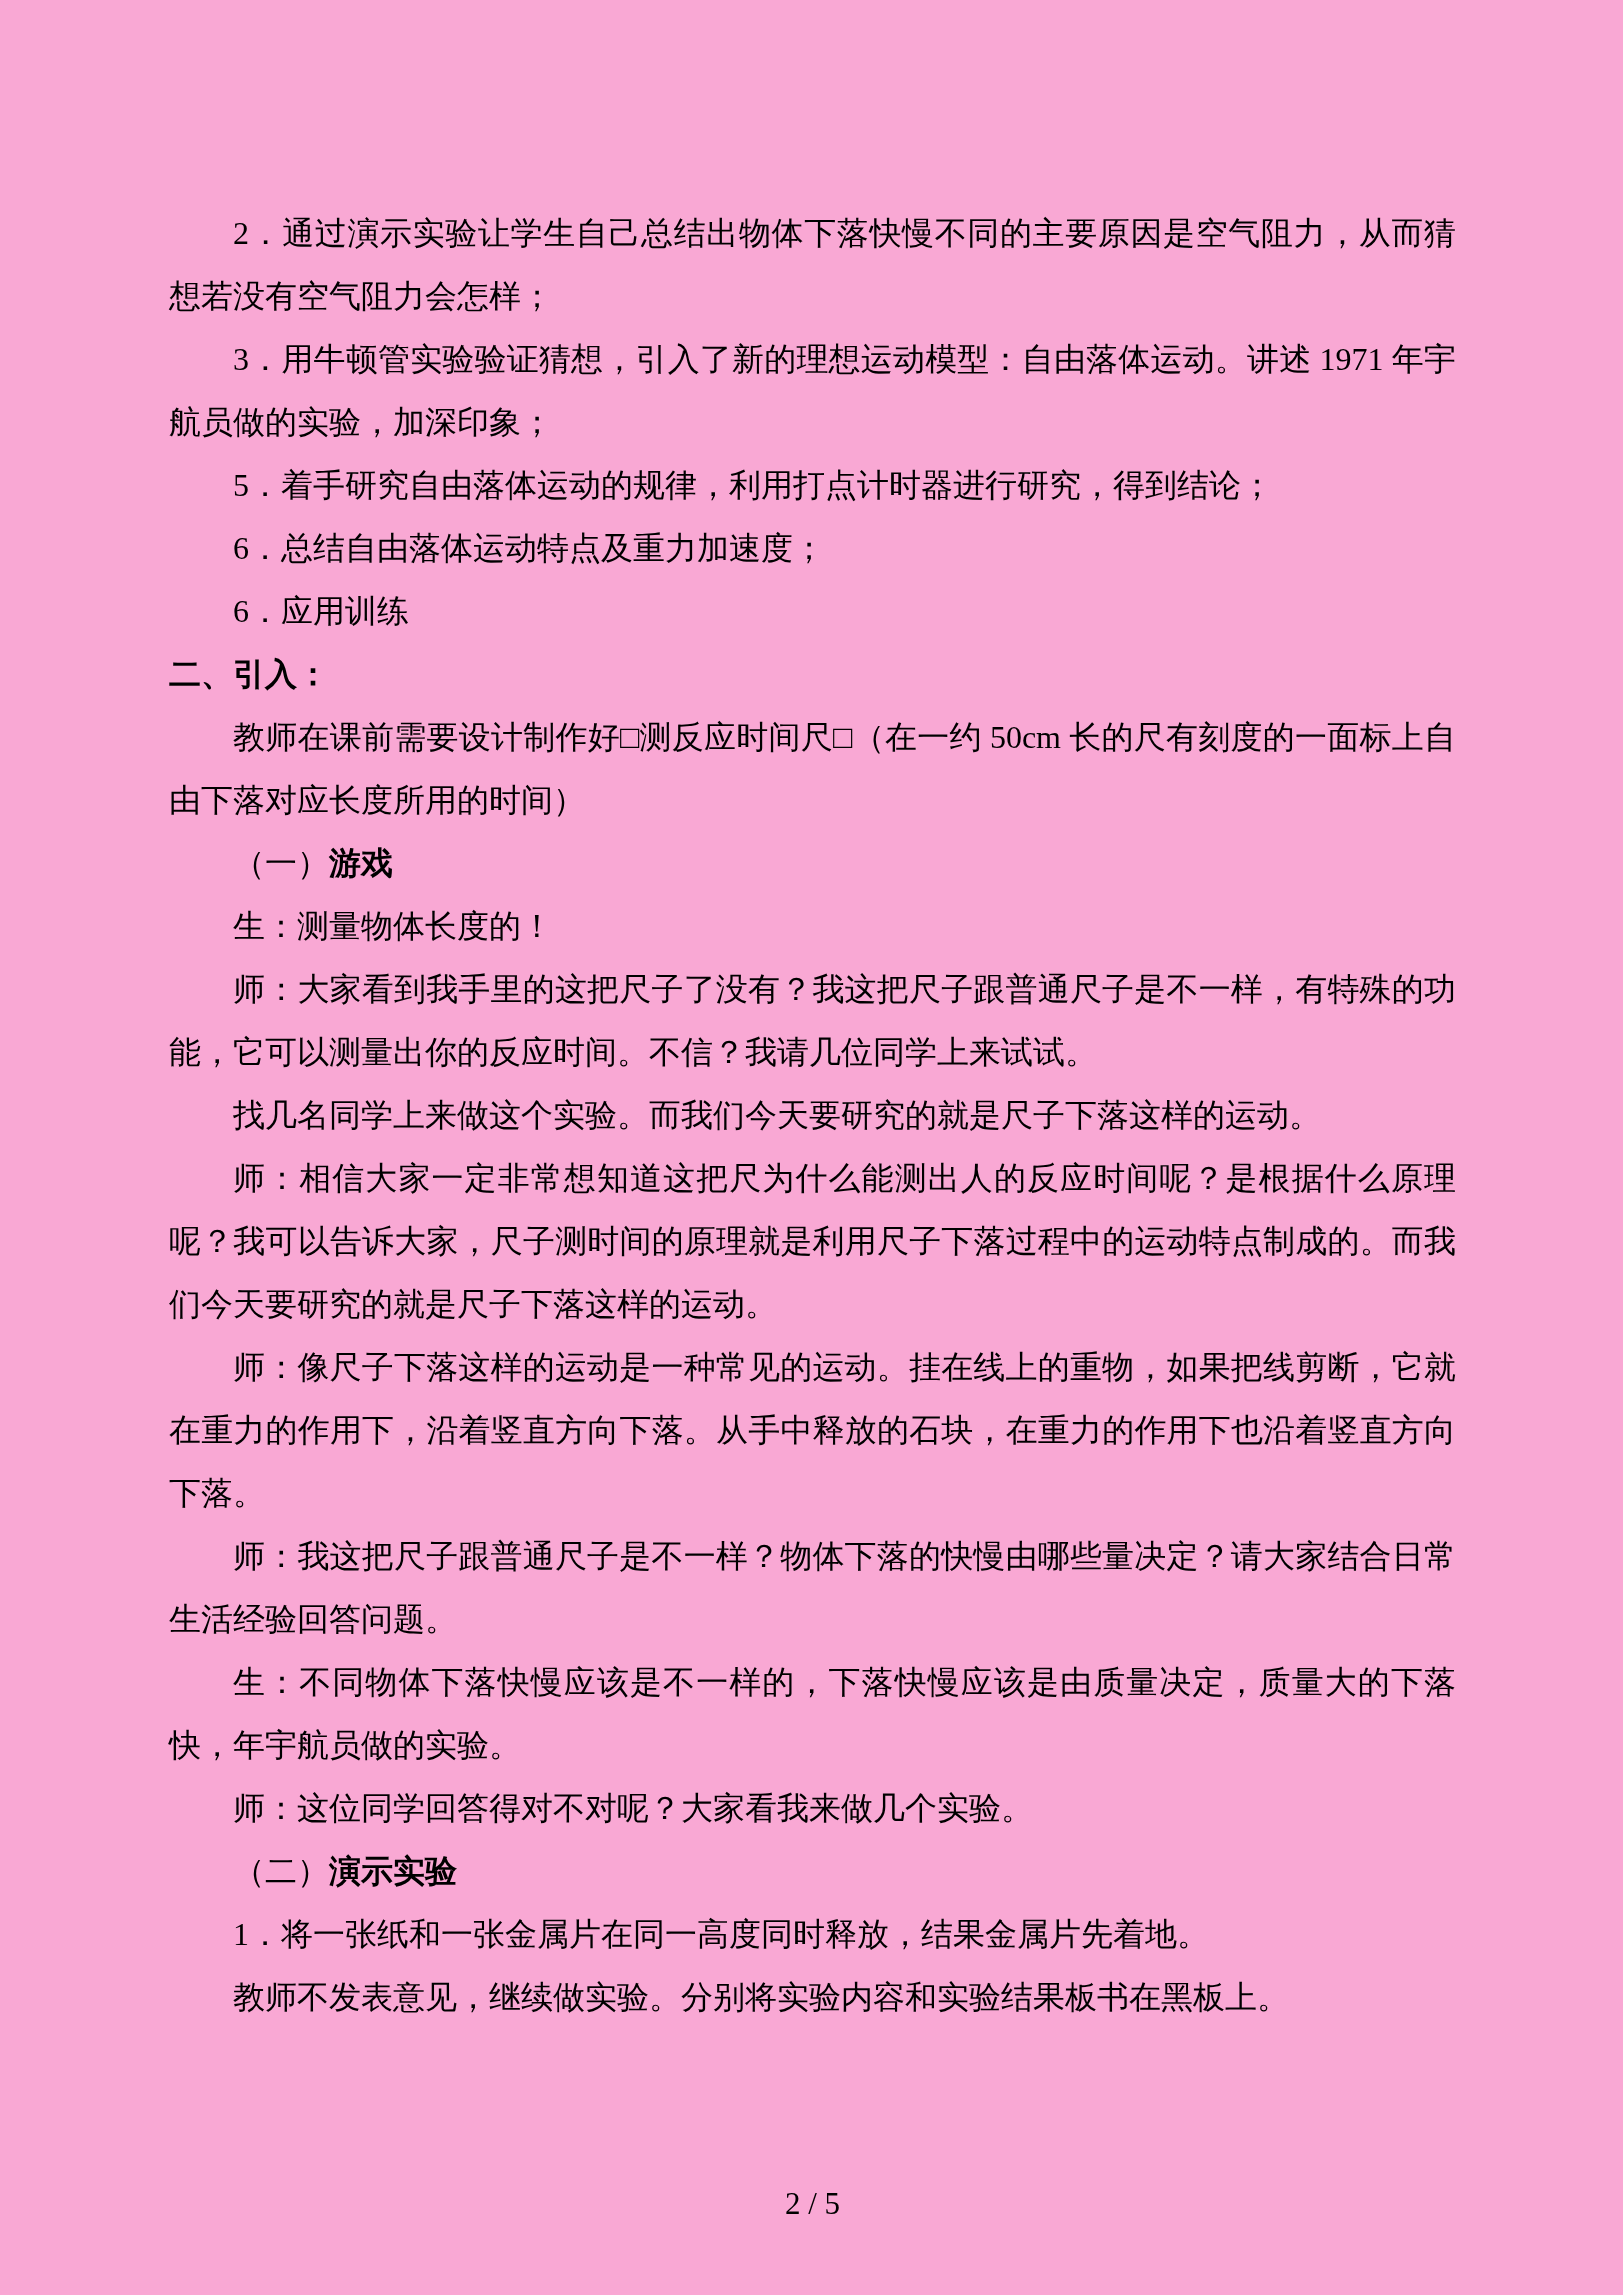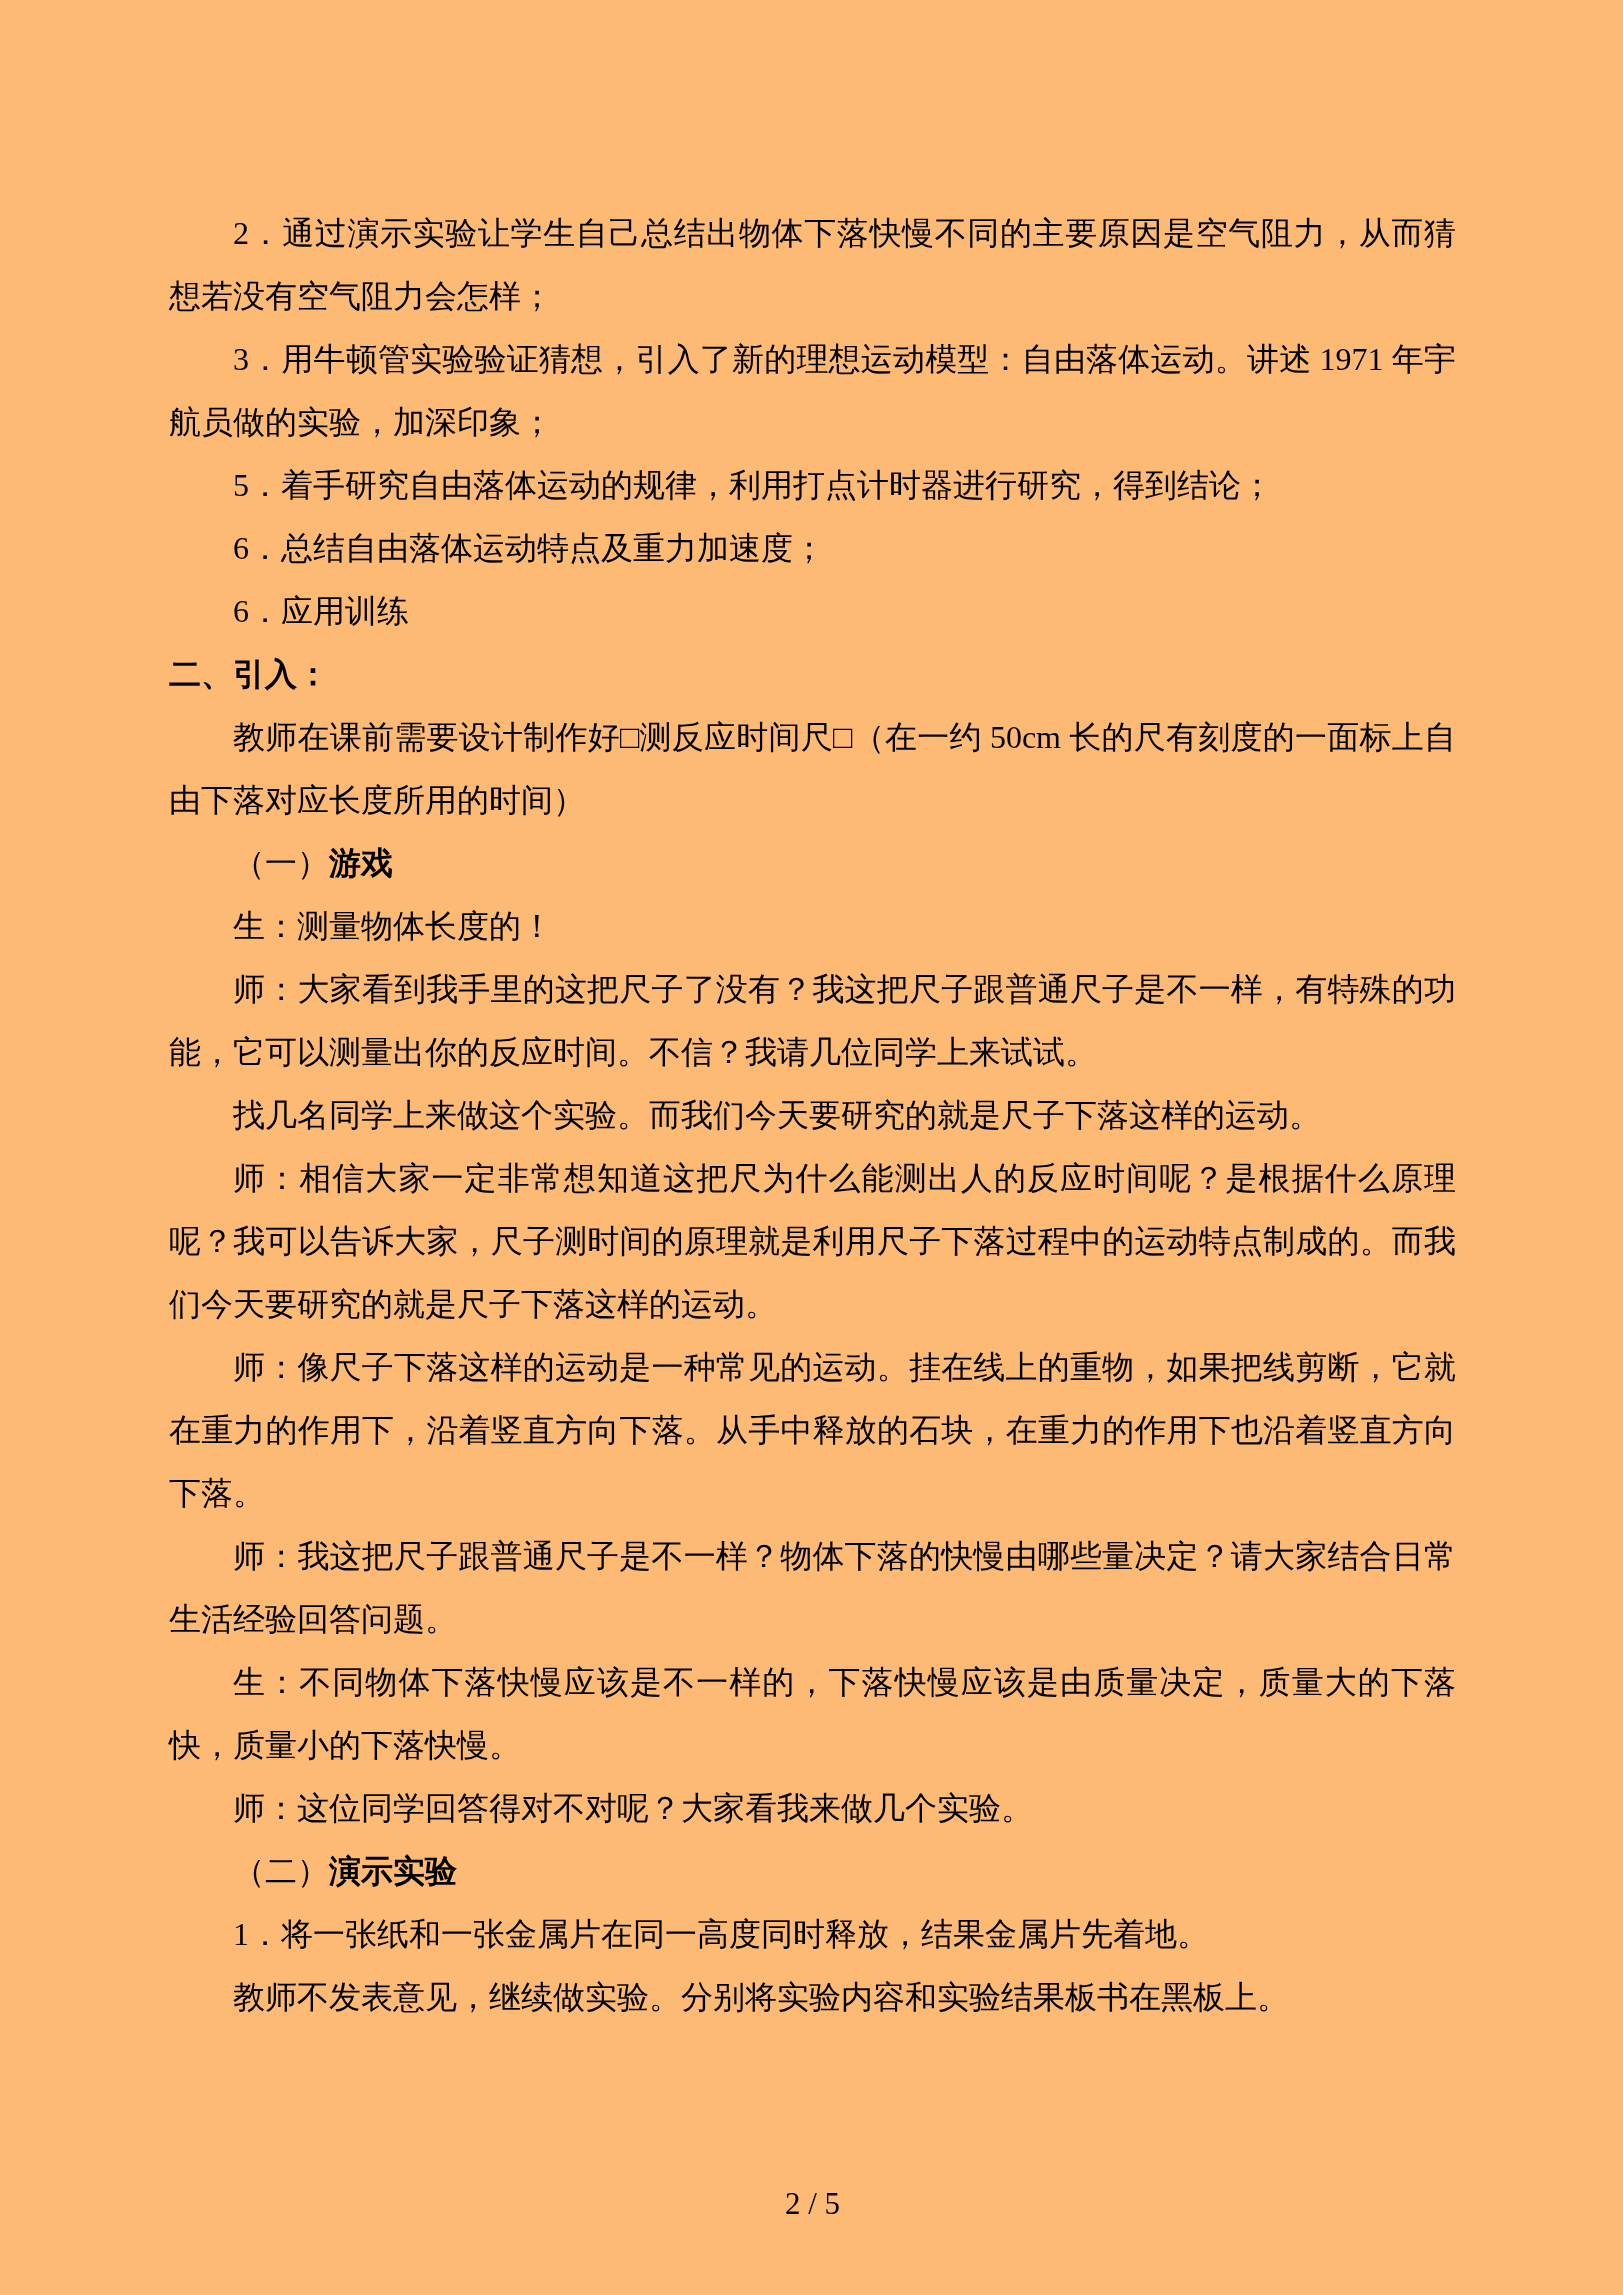--- a/index.html
+++ b/index.html
@@ -13,21 +13,21 @@
     position: relative;
     font-family: "Liberation Serif", "DejaVu Serif", serif;
     color: #000000;
     overflow: hidden;
   }
   .page {
     position: absolute;
     top: 0; left: 0;
     width: 1623px;
     height: 2295px;
-    background: #fdba74;
+    background: #f9a8d4;
   }
   .doc-body {
     position: absolute;
     top: 202px;
     left: 169px;
     width: 1287px;
   }
   .para {
     margin: 0;
     font-size: 32px;
@@ -74,21 +74,21 @@
       <p class="para body">6．应用训练</p>
       <p class="para heading1">二、引入：</p>
       <p class="para body">教师在课前需要设计制作好□测反应时间尺□（在一约 50cm 长的尺有刻度的一面标上自由下落对应长度所用的时间）</p>
       <p class="para heading2"><span class="h-prefix">（一）</span><span class="h-label">游戏</span></p>
       <p class="para body">生：测量物体长度的！</p>
       <p class="para body">师：大家看到我手里的这把尺子了没有？我这把尺子跟普通尺子是不一样，有特殊的功能，它可以测量出你的反应时间。不信？我请几位同学上来试试。</p>
       <p class="para body">找几名同学上来做这个实验。而我们今天要研究的就是尺子下落这样的运动。</p>
       <p class="para body">师：相信大家一定非常想知道这把尺为什么能测出人的反应时间呢？是根据什么原理呢？我可以告诉大家，尺子测时间的原理就是利用尺子下落过程中的运动特点制成的。而我们今天要研究的就是尺子下落这样的运动。</p>
       <p class="para body">师：像尺子下落这样的运动是一种常见的运动。挂在线上的重物，如果把线剪断，它就在重力的作用下，沿着竖直方向下落。从手中释放的石块，在重力的作用下也沿着竖直方向下落。</p>
       <p class="para body">师：我这把尺子跟普通尺子是不一样？物体下落的快慢由哪些量决定？请大家结合日常生活经验回答问题。</p>
-      <p class="para body">生：不同物体下落快慢应该是不一样的，下落快慢应该是由质量决定，质量大的下落快，质量小的下落快慢。</p>
+      <p class="para body">生：不同物体下落快慢应该是不一样的，下落快慢应该是由质量决定，质量大的下落快，年宇航员做的实验。</p>
       <p class="para body">师：这位同学回答得对不对呢？大家看我来做几个实验。</p>
       <p class="para heading2"><span class="h-prefix">（二）</span><span class="h-label">演示实验</span></p>
       <p class="para body">1．将一张纸和一张金属片在同一高度同时释放，结果金属片先着地。</p>
       <p class="para body">教师不发表意见，继续做实验。分别将实验内容和实验结果板书在黑板上。</p>
     </div>
   <div class="page-footer">
     <span>2 / 5</span>
   </div>
 </div>
 

